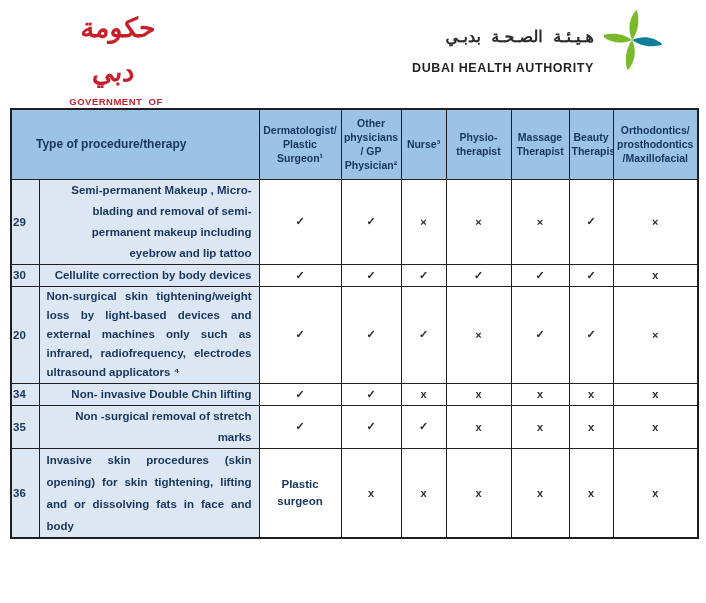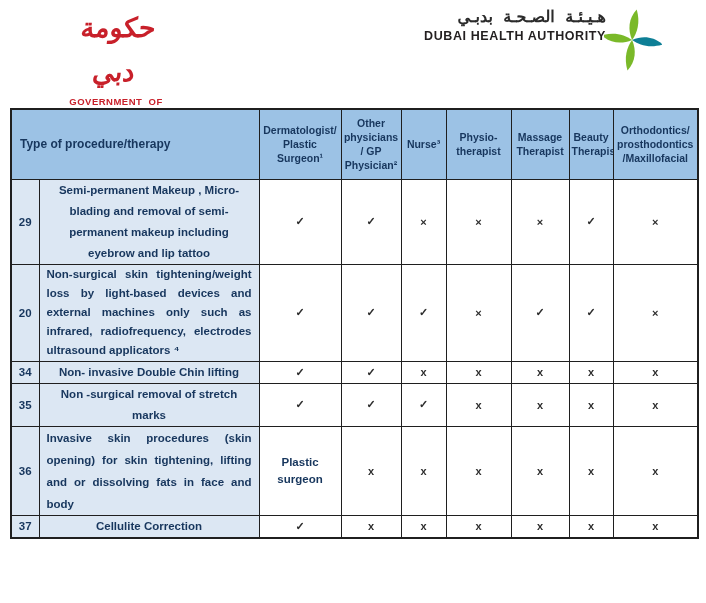--- a/index.html
+++ b/index.html
@@ -3,36 +3,36 @@
 <meta charset="utf-8">
 <style>
   html,body{margin:0;padding:0;background:#fff;}
   body{width:706px;height:603px;position:relative;font-family:"Liberation Sans",sans-serif;overflow:hidden;}
 
   
   .gov-logo{position:absolute;left:58px;top:6px;width:116px;text-align:center;}
   .gov-callig{font-size:27px;font-weight:700;line-height:44px;transform:skewX(-6deg);}
   .gov-caption{font-size:9.5px;font-weight:700;letter-spacing:.5px;word-spacing:3px;margin-top:2px;}
 
-  .dha-logo{position:absolute;right:44px;top:7px;display:flex;}
+  .dha-logo{position:absolute;right:44px;top:7px;display:flex;align-items:flex-end;gap:12px;}
   .dha-text{text-align:right;margin-right:2px;padding-bottom:2px;}
   .dha-arabic{font-size:16px;font-weight:700;color:#2b2b2b;line-height:20px;word-spacing:6px;}
-  .dha-caption{font-size:12.5px;font-weight:700;color:#231f20;letter-spacing:.6px;margin-top:2px;}
+  .dha-caption{font-size:12.5px;font-weight:700;color:#231f20;letter-spacing:.6px;margin-top:14px;}
   .dha-star{margin-left:-4px;margin-bottom:6px;}
 
   
   table{position:absolute;left:10px;top:108px;width:687px;border-collapse:collapse;table-layout:fixed;}
   th,td{border:1px solid #1f1f1f;overflow:hidden;vertical-align:middle;}
   table{border:2px solid #1f1f1f;}
 
   thead th{background:#9cc2e5;color:#17365d;font-size:10.5px;font-weight:700;text-align:center;padding:1px 2px;line-height:14px;}
-  th.proc-head{font-size:12px;text-align:left;padding-left:8px;}
+  th.proc-head{font-size:12px;text-align:left;padding-left:24px;}
 
-  td.num{background:#dce7f3;color:#17365d;font-size:11.5px;font-weight:700;text-align:center;}
-  td.proc{background:#dce7f3;color:#17365d;font-size:11.5px;font-weight:700;padding:0 7px;line-height:21px;text-align:center;}
+  td.num{background:#dce7f3;color:#17365d;font-size:11.5px;font-weight:700;}
+  td.proc{background:#dce7f3;color:#17365d;font-size:11.5px;font-weight:700;padding:0 7px;line-height:21px;text-align:right;}
   td.proc.just{text-align:justify;text-align-last:left;}
   td.mark{background:#fff;color:#2d2d2d;font-size:11px;font-weight:700;text-align:center;}
   td.mark.text-mark{color:#17365d;font-size:11.5px;line-height:17px;text-align:center;}
 
   tr.rh70{height:70px}tr.rh84{height:84px}tr.rh21{height:21px}tr.rh97{height:97px}
   tr.rh22{height:22px}tr.rh69{height:69px}
   td.lh19{line-height:19px}td.lh22{line-height:22px}
 </style>
 </head>
 <body>
@@ -86,20 +86,31 @@
       <td class="num">29</td>
       <td class="proc">Semi-permanent Makeup , Micro-blading and removal of semi-permanent makeup including eyebrow and lip tattoo</td>
       <td class="mark">✓</td>
       <td class="mark">✓</td>
       <td class="mark">×</td>
       <td class="mark">×</td>
       <td class="mark">×</td>
       <td class="mark">✓</td>
       <td class="mark">×</td>
     </tr>
+    <tr class="rh21">
+      <td class="num">30</td>
+      <td class="proc">Cellulite correction by body devices</td>
+      <td class="mark">✓</td>
+      <td class="mark">✓</td>
+      <td class="mark">✓</td>
+      <td class="mark">✓</td>
+      <td class="mark">✓</td>
+      <td class="mark">✓</td>
+      <td class="mark">x</td>
+    </tr>
     <tr class="rh97">
       <td class="num">20</td>
       <td class="proc just lh19">Non-surgical skin tightening/weight loss by light-based devices and external machines only such as infrared, radiofrequency, electrodes ultrasound applicators ⁴</td>
       <td class="mark">✓</td>
       <td class="mark">✓</td>
       <td class="mark">✓</td>
       <td class="mark">×</td>
       <td class="mark">✓</td>
       <td class="mark">✓</td>
       <td class="mark">×</td>
@@ -130,26 +141,15 @@
       <td class="num">36</td>
       <td class="proc just lh22">Invasive skin procedures (skin opening) for skin tightening, lifting and or dissolving fats in face and body</td>
       <td class="mark text-mark">Plastic surgeon</td>
       <td class="mark">x</td>
       <td class="mark">x</td>
       <td class="mark">x</td>
       <td class="mark">x</td>
       <td class="mark">x</td>
       <td class="mark">x</td>
     </tr>
-    <tr class="rh22">
-      <td class="num">37</td>
-      <td class="proc">Cellulite Correction</td>
-      <td class="mark">✓</td>
-      <td class="mark">x</td>
-      <td class="mark">x</td>
-      <td class="mark">x</td>
-      <td class="mark">x</td>
-      <td class="mark">x</td>
-      <td class="mark">x</td>
-    </tr>
 
   </tbody>
 </table>
 
 </body></html>

